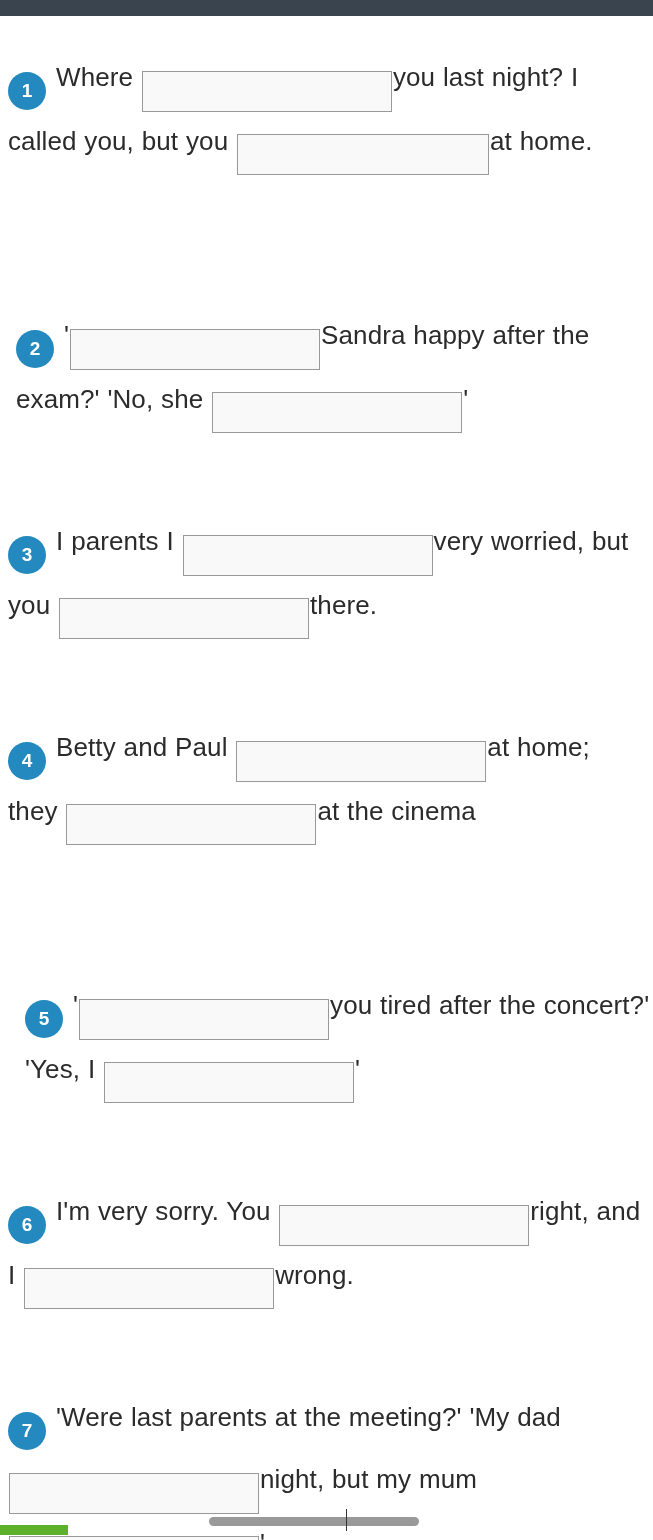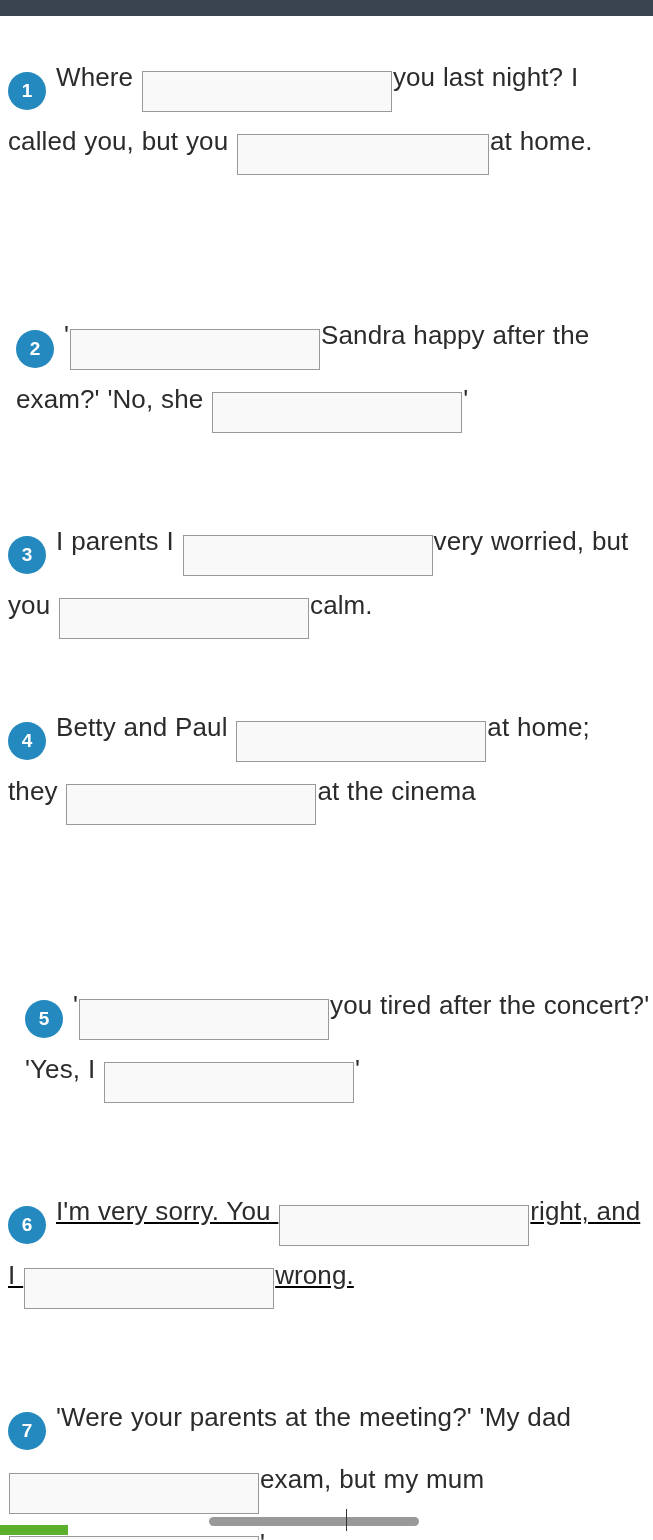--- a/index.html
+++ b/index.html
@@ -83,23 +83,23 @@
   }
 
   
   .w250 { width: 250px; }
   .w252 { width: 252px; }
 
   
   .q1 { position: absolute; top: 32px;   left: 0; }
   .q2 { position: absolute; top: 290px;  left: 8px; }
   .q3 { position: absolute; top: 496px;  left: 0; }
-  .q4 { position: absolute; top: 682px;  left: 0; }
+  .q4 { position: absolute; top: 702px;  left: 0; }
   .q5 { position: absolute; top: 960px;  left: 17px; }
-  .q6 { position: absolute; top: 1166px; left: 0; text-decoration: underline; }
+  .q6 { position: absolute; top: 1166px; left: 0; }
   .q7 { position: absolute; top: 1372px; left: 0; }
 
   
   .progress-bar {
     position: absolute;
     left: 0;
     bottom: 5px;
     width: 68px;
     height: 10px;
     background: #5cb02c;
@@ -147,21 +147,21 @@
   </div>
 
   <div class="question q2">
     <div class="qline">
       <span class="badge">2</span><span>'</span><input class="gap w250" type="text" value="" style=""><span>Sandra happy after the exam?' 'No, she </span><input class="gap w250" type="text" value="" style=""><span>'</span>
     </div>
   </div>
 
   <div class="question q3">
     <div class="qline">
-      <span class="badge">3</span><span>I parents I </span><input class="gap w250" type="text" value="" style=""><span>very worried, but you </span><input class="gap w250" type="text" value="" style=""><span>calm.</span>
+      <span class="badge">3</span><span>I parents I </span><input class="gap w250" type="text" value="" style=""><span>very worried, but you </span><input class="gap w250" type="text" value="" style=""><span>there.</span>
     </div>
   </div>
 
   <div class="question q4">
     <div class="qline">
       <span class="badge">4</span><span>Betty and Paul </span><input class="gap w250" type="text" value="" style=""><span>at home; they </span><input class="gap w250" type="text" value="" style=""><span>at the cinema</span>
     </div>
   </div>
 
   <div class="question q5">
@@ -171,21 +171,21 @@
   </div>
 
   <div class="question q6">
     <div class="qline">
       <span class="badge">6</span><span>I'm very sorry. You </span><input class="gap w250" type="text" value="" style=""><span>right, and I </span><input class="gap w250" type="text" value="" style=""><span>wrong.</span>
     </div>
   </div>
 
   <div class="question q7">
     <div class="qline">
-      <span class="badge">7</span><span>'Were your parents at the meeting?' 'My dad </span><input class="gap w250" type="text" value="" style=""><span>exam, but my mum </span><input class="gap w250" type="text" value="" style=""><span>'</span>
+      <span class="badge">7</span><span>'Were last parents at the meeting?' 'My dad </span><input class="gap w250" type="text" value="" style=""><span>night, but my mum </span><input class="gap w250" type="text" value="" style=""><span>'</span>
     </div>
   </div>
 
 </div>
 
 <div class="progress-bar"></div>
 
 <div class="scrollbar-track"></div>
 <div class="scrollbar-thumb"></div>
 <div class="caret"></div>

